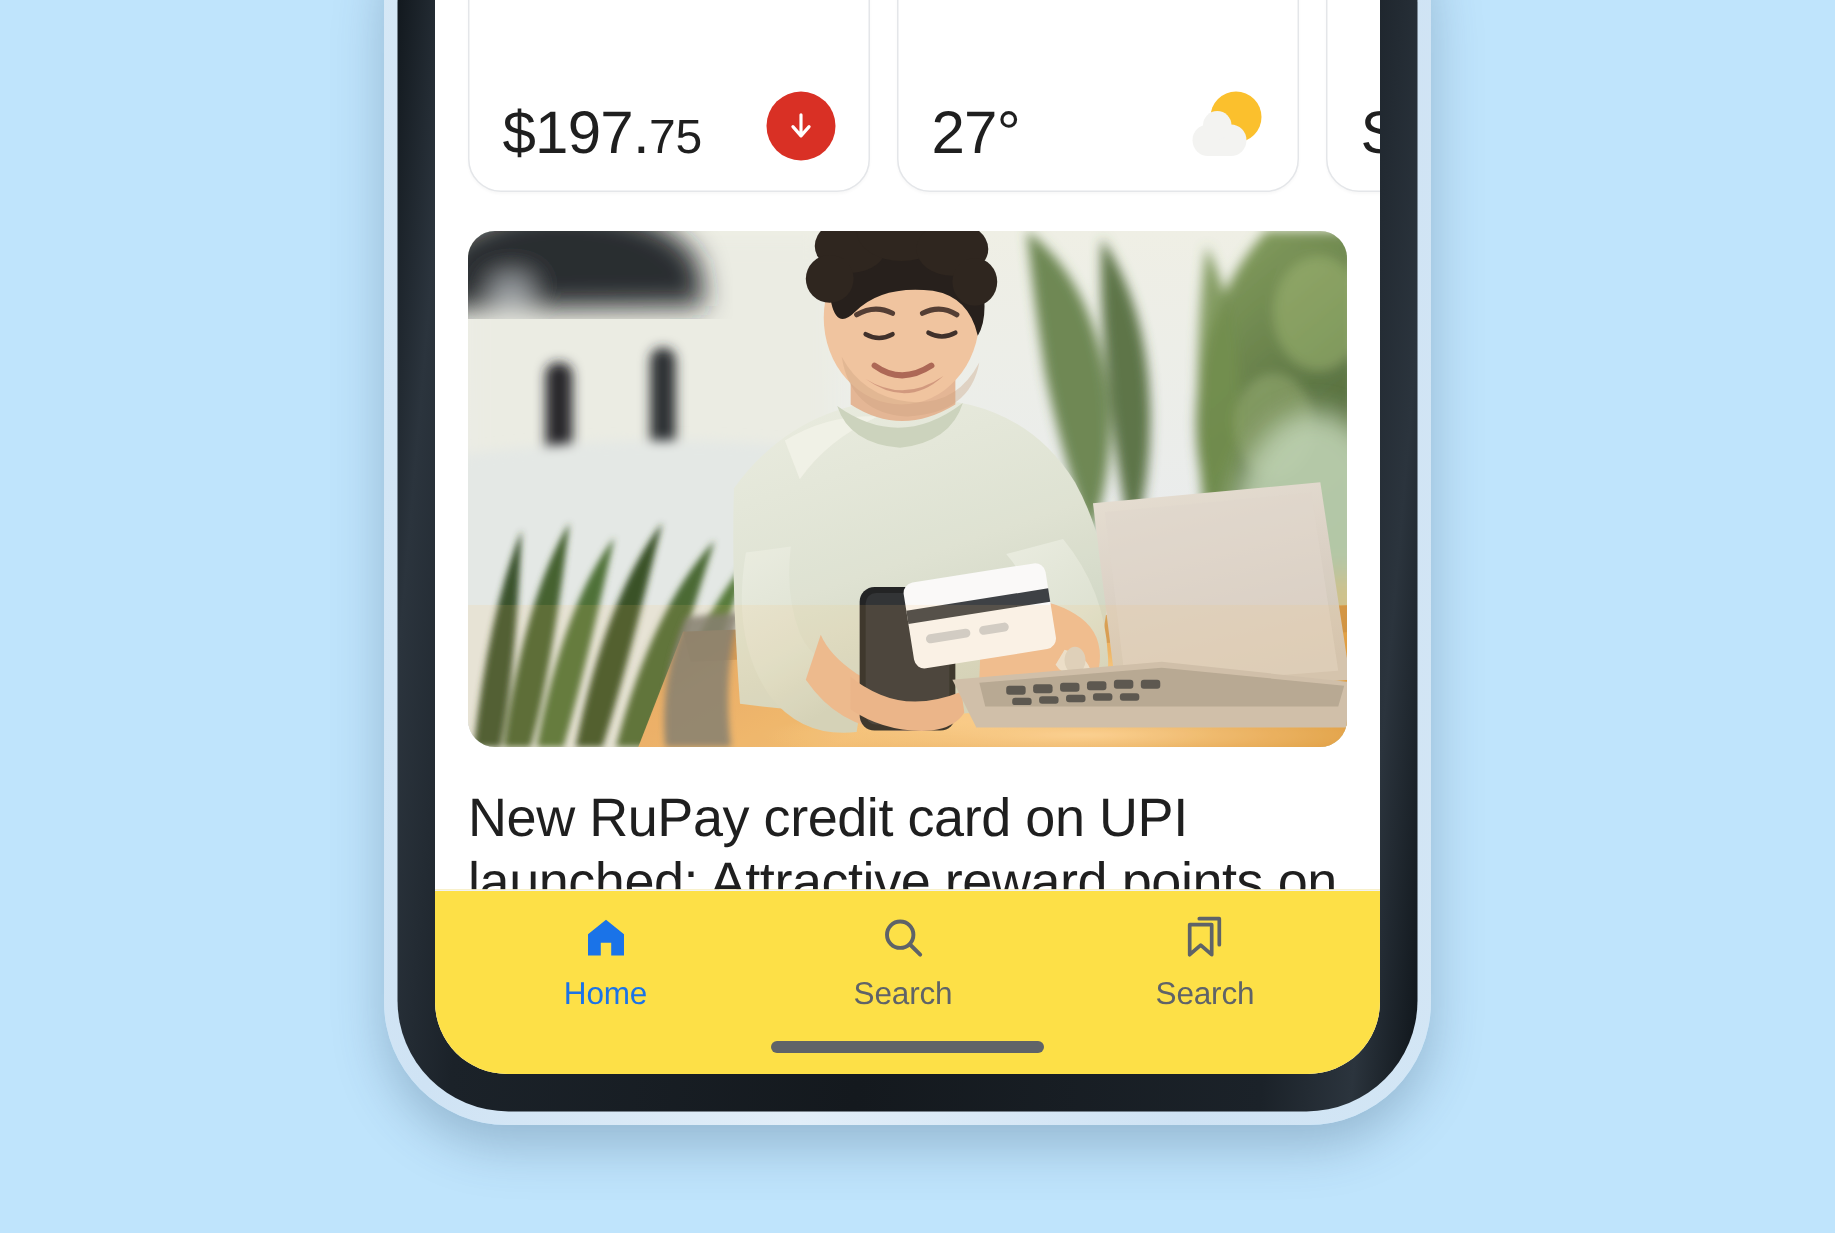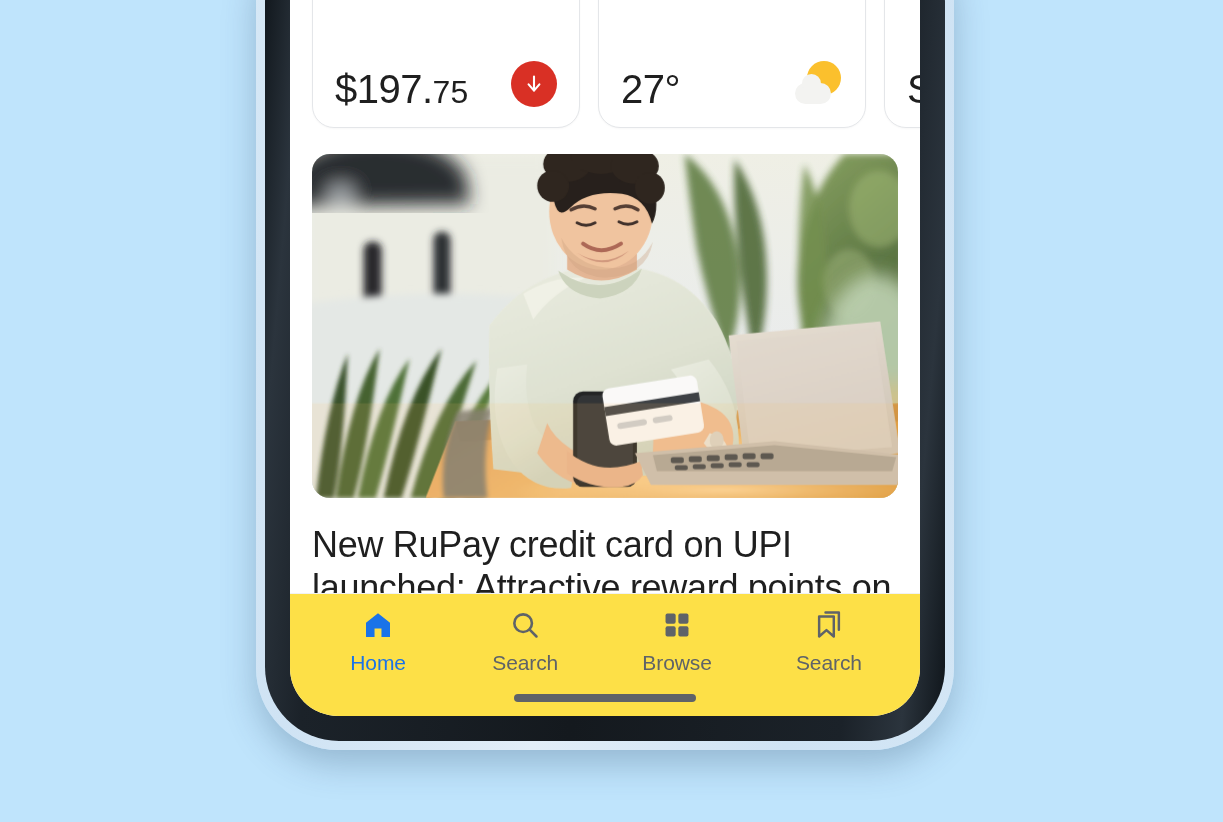--- a/index.html
+++ b/index.html
@@ -465,31 +465,20 @@
         <div class="nav-item">
           <span class="nav-icon">
             <svg width="32" height="32" viewBox="0 0 24 24" aria-hidden="true">
               <circle cx="10.6" cy="10.6" r="6.6" fill="none" stroke="#5f6368" stroke-width="1.95"></circle>
               <line x1="15.5" y1="15.5" x2="20.6" y2="20.6" stroke="#5f6368" stroke-width="1.95" stroke-linecap="round"></line>
             </svg>
           </span>
           <span class="nav-label">Search</span>
         </div>
 
-        <div class="nav-item">
-          <span class="nav-icon">
-            <svg width="32" height="32" viewBox="0 0 24 24" aria-hidden="true">
-              <rect x="3.4" y="3.4" width="7.6" height="7.6" rx="1.4" fill="#5f6368"></rect>
-              <rect x="13.0" y="3.4" width="7.6" height="7.6" rx="1.4" fill="#5f6368"></rect>
-              <rect x="3.4" y="13.0" width="7.6" height="7.6" rx="1.4" fill="#5f6368"></rect>
-              <rect x="13.0" y="13.0" width="7.6" height="7.6" rx="1.4" fill="#5f6368"></rect>
-            </svg>
-          </span>
-          <span class="nav-label">Browse</span>
-        </div>
 
         <div class="nav-item">
           <span class="nav-icon">
             <svg width="32" height="32" viewBox="0 0 24 24" aria-hidden="true">
               <path d="M9.4 2.6 L19.4 2.6 L19.4 15.6" fill="none" stroke="#5f6368" stroke-width="1.85" stroke-linecap="round" stroke-linejoin="round"></path>
               <path d="M4.6 5.6 L15.6 5.6 L15.6 20.6 L10.1 15.8 L4.6 20.6 Z" fill="none" stroke="#5f6368" stroke-width="1.85" stroke-linejoin="round"></path>
             </svg>
           </span>
           <span class="nav-label">Search</span>
         </div>

